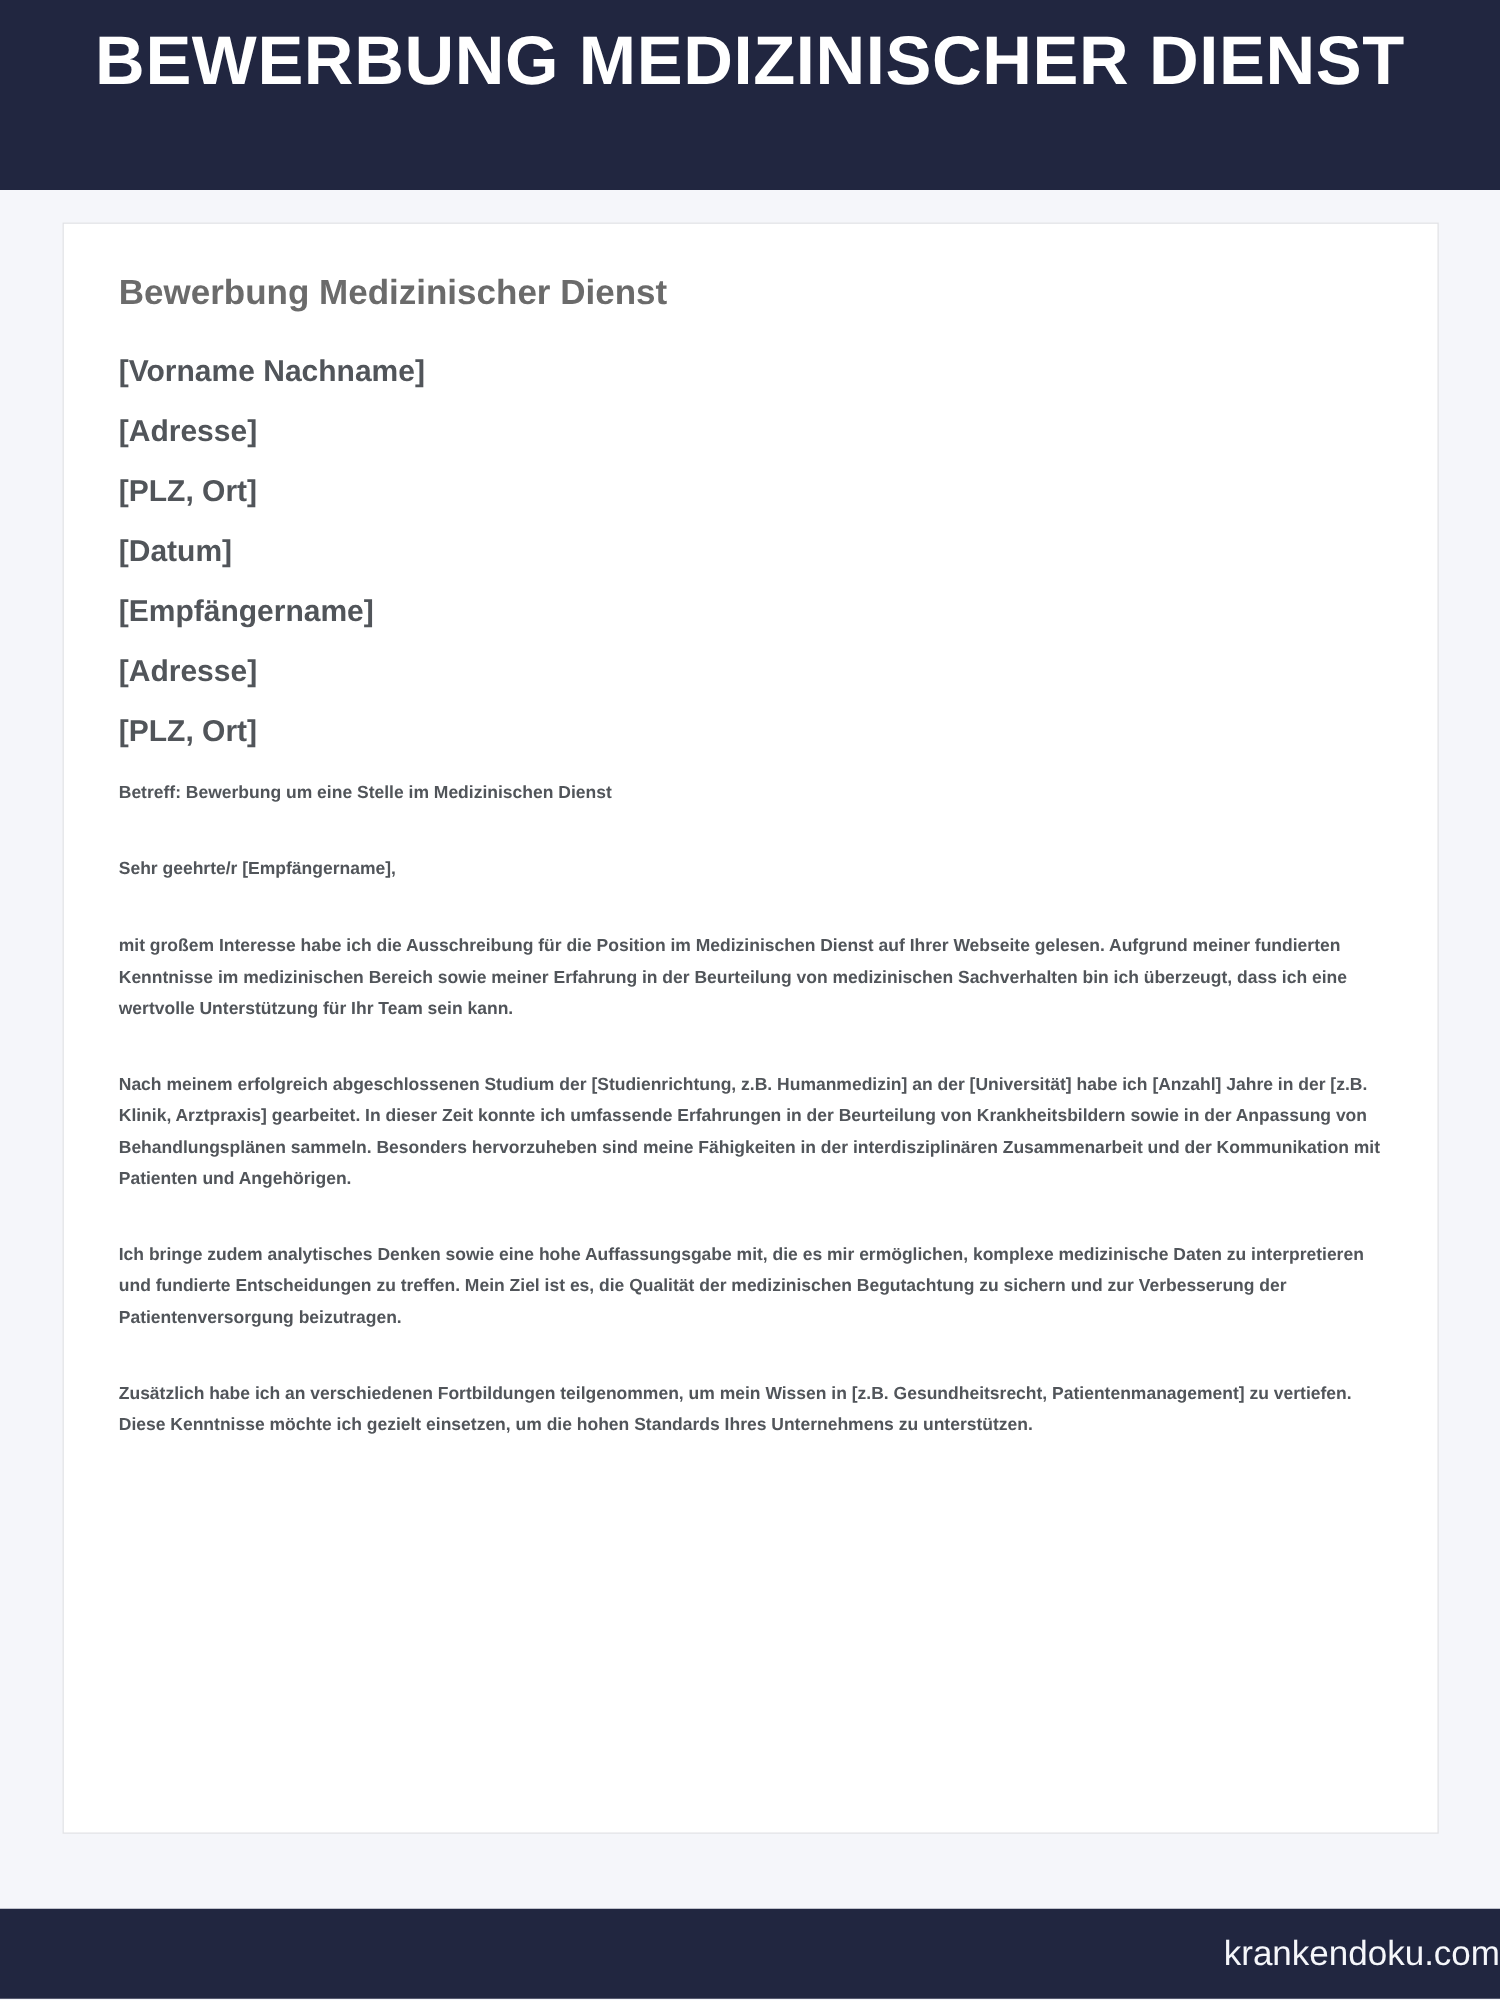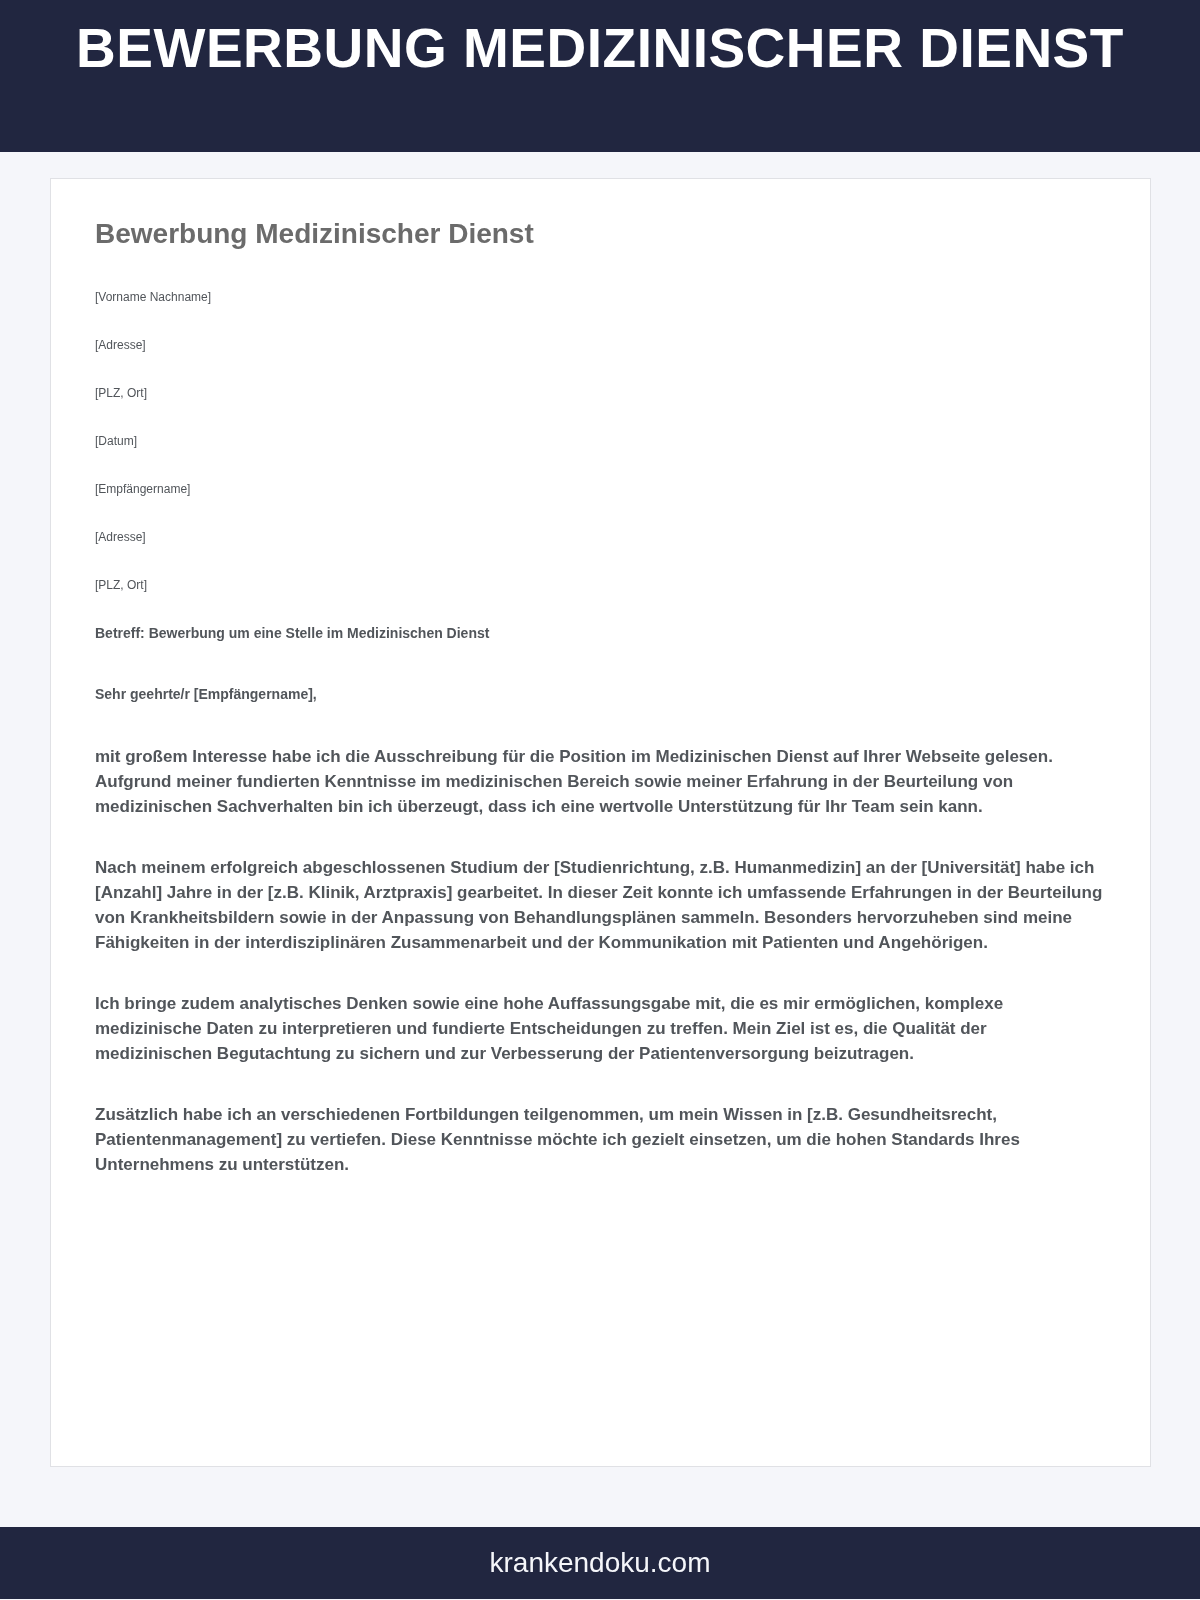--- a/index.html
+++ b/index.html
@@ -33,47 +33,47 @@
     min-height: 1289px;
   }
   .letter-title {
     font-size: 28px;
     line-height: 33px;
     font-weight: 700;
     color: #6b6b6b;
     margin: 0 0 36px 0;
   }
   .line {
-    font-size: 12px;
+    font-size: 24px;
     line-height: 23px;
-    font-weight: 400;
+    font-weight: 700;
     color: #51555a;
     margin: 0 0 25px 0;
   }
   .recipient-block, .subject-block { margin-top: 13px; }
   .subject, .salutation {
     font-size: 14px;
     line-height: 23px;
     font-weight: 700;
     color: #51555a;
     margin: 0 0 38px 0;
   }
   .para {
-    font-size: 17px;
+    font-size: 14px;
     line-height: 25px;
     font-weight: 700;
     color: #51555a;
     margin: 0 0 36px 0;
     max-width: 1013px;
   }
   .para:last-child { margin-bottom: 3px; }
   .site-footer {
     background: #212640;
     color: #f5f6fa;
-    text-align: center;
+    text-align: right;
     margin-top: 60px;
     height: 72px;
     line-height: 72px;
     font-size: 28px;
     font-weight: 400;
   }
 </style>
 </head>
 <body>
 

